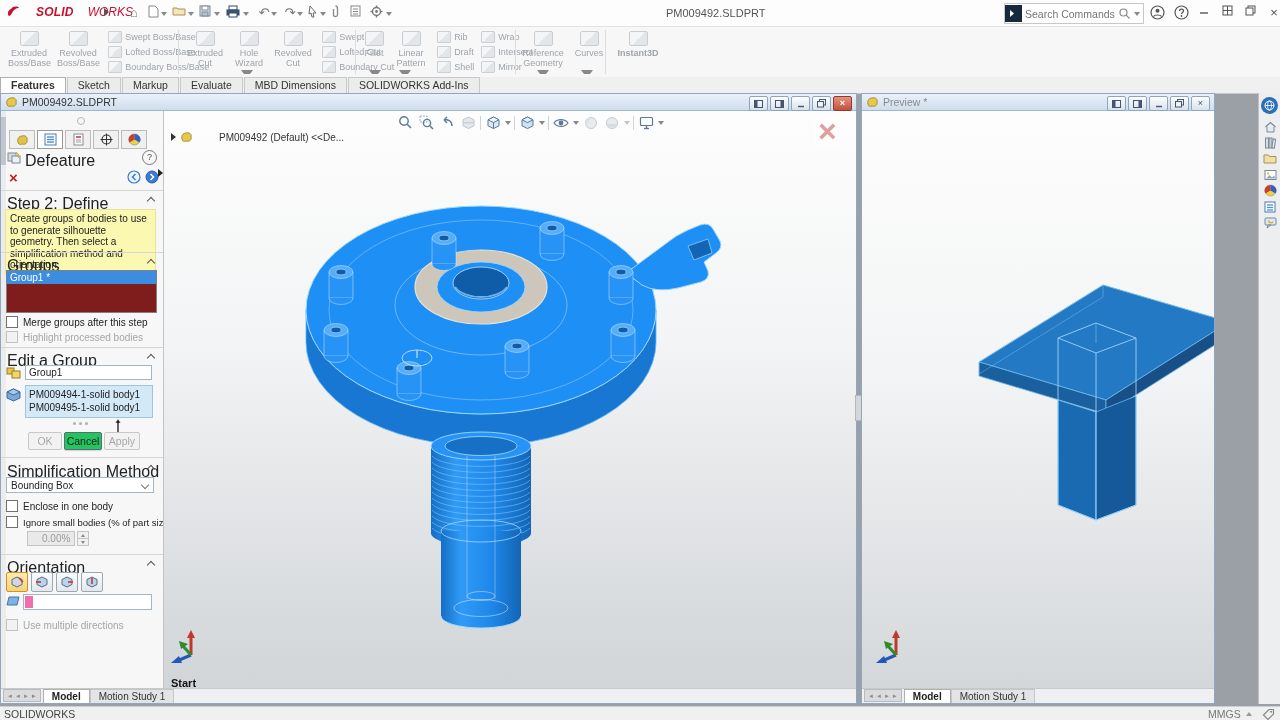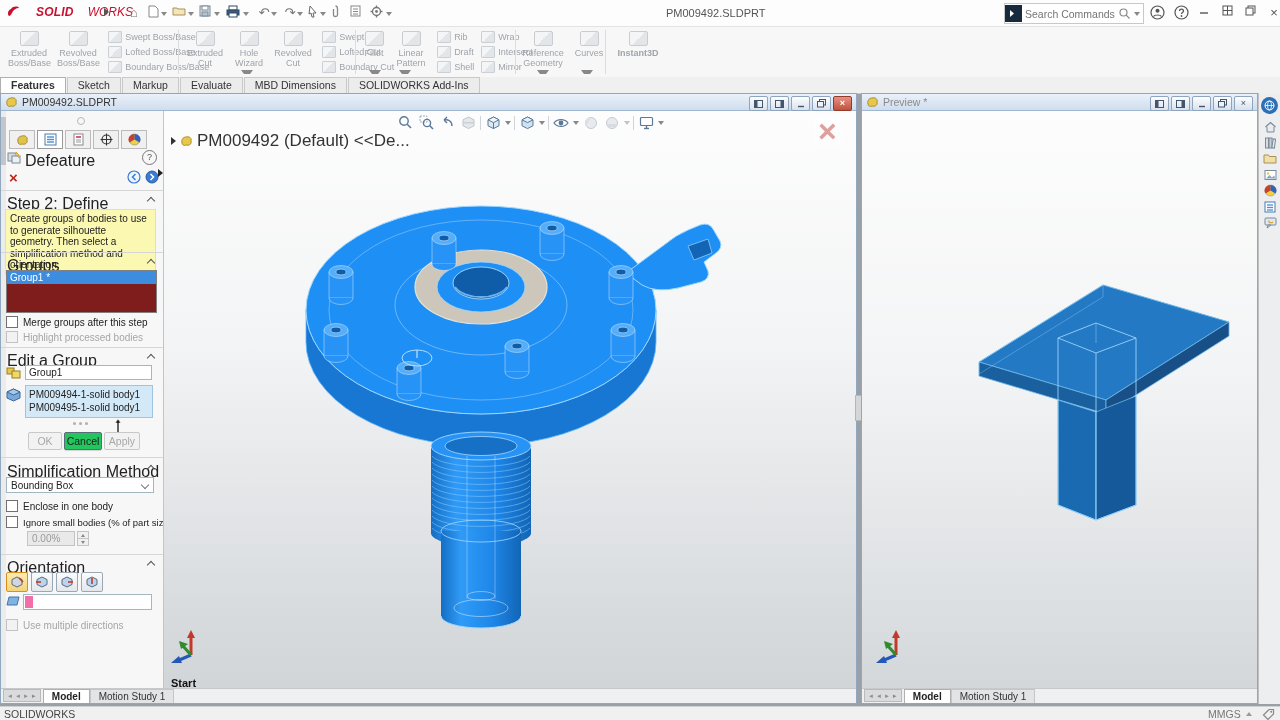--- a/index.html
+++ b/index.html
@@ -83,21 +83,21 @@
   .btn.en{border:1px solid #5a6b7a;background:#22c55e;color:#222;box-shadow:0 1px 1px rgba(0,0,0,.15);}
   .obtn{width:20px;height:18px;border:1px solid #9aa8b6;background:linear-gradient(#fbfbfb,#e4e8ec);border-radius:2px;display:flex;align-items:center;justify-content:center;}
   .obtn.sel{background:linear-gradient(#fcecb0,#f4d47a);border-color:#d89020;}
 
   
   #viewport{left:163px;top:0;right:0;bottom:0;background:linear-gradient(180deg,#fdfdfd 0%,#f3f4f5 40%,#d9dcdf 85%,#d1d5d8 100%);}
   #pviewport{left:0;top:0;right:0;bottom:0;background:linear-gradient(180deg,#fdfdfd 0%,#f3f4f5 45%,#dadde0 90%,#d3d7da 100%);}
   .hudic{width:18px;height:17px;display:flex;align-items:center;justify-content:center;}
   .ghostx{font-size:32px;font-weight:bold;color:rgba(193,86,80,.55);background:rgba(255,255,255,.35);border-radius:4px;line-height:30px;padding:0 4px;}
   .ghostx::before{content:"\00d7";}
-  .crumbtxt{font-size:17px;color:#333;}
+  .crumbtxt{font-size:10px;color:#333;margin-left:22px;}
   .startlbl{font-size:11px;font-weight:bold;color:#111;}
 
   
   #taskpane{left:1258px;top:93px;width:22px;height:611px;background:#eceef0;border-left:1px solid #c0c0c0;box-sizing:border-box;}
   .tpic{left:3px;width:16px;height:15px;display:flex;align-items:center;justify-content:center;}
 
   
   #statusbar{left:0;top:706px;width:1280px;height:14px;background:#f0f0f0;border-top:1px solid #d0d0d0;box-sizing:border-box;}
 </style>
 </head>
@@ -489,21 +489,21 @@
         <div class="chevdn" style="position:absolute;right:5px;top:4px;border-color:#777;"></div>
       </div>
       <div class="abs" style="left:5px;top:389px;display:flex;align-items:center;">
         <div class="cb"></div>
         <span class="cblbl">Enclose in one body</span>
       </div>
       <div class="abs" style="left:5px;top:405px;display:flex;align-items:center;">
         <div class="cb"></div>
         <span class="cblbl" style="font-size:9.5px;">Ignore small bodies (% of part size)</span>
       </div>
-      <div class="abs" style="left:26px;top:420px;width:48px;height:15px;background:#e9e9e9;border:1px solid #c4c4c4;box-sizing:border-box;font-size:10px;color:#9a9a9a;line-height:13px;padding-left:4px;">0.00%</div>
+      <div class="abs" style="left:26px;top:420px;width:48px;height:15px;background:#e9e9e9;border:1px solid #c4c4c4;box-sizing:border-box;font-size:10px;color:#9a9a9a;line-height:13px;padding-left:14px;">0.00%</div>
       <div class="abs" style="left:76px;top:420px;width:12px;height:15px;border:1px solid #c4c4c4;background:#f0f0f0;box-sizing:border-box;">
         <div style="height:6px;border-bottom:1px solid #c4c4c4;display:flex;align-items:center;justify-content:center;">
             <div style="width:0;height:0;border-left:2.5px solid transparent;border-right:2.5px solid transparent;border-bottom:3px solid #888;"></div>
           </div>
         <div style="height:6px;display:flex;align-items:center;justify-content:center;">
             <div style="width:0;height:0;border-left:2.5px solid transparent;border-right:2.5px solid transparent;border-top:3px solid #888;"></div>
           </div>
       </div>
 
       <div class="abs sepline" style="top:443px;"></div>
@@ -766,21 +766,21 @@
         <span>►</span>
         <span>►</span>
       </div>
     <div class="mtab active">Model</div>
     <div class="mtab idle">Motion Study 1</div>
   </div>
 </div>
 
 <div class="abs" style="left:855px;top:395px;width:7px;height:26px;background:#d4d6d8;border:1px solid #b4b6b8;box-sizing:border-box;"></div>
 
-<div class="abs cwin" style="left:861px;width:397px;">
+<div class="abs cwin" style="left:861px;width:354px;">
   <div class="abs wtitle">
     <svg width="13" height="12" viewBox="0 0 13 12">
         <path d="M2,8 C1,5 3,2 6,2 C9,1 12,3 11,6 C12,9 9,11 6,10 C4,11 2,10 2,8 Z" fill="#e8c84a" stroke="#9a7d20" stroke-width=".8"></path>
       </svg>
     <span class="txt" style="color:#8a8a8a;">Preview *</span>
   </div>
   <div class="abs wctrl" style="right:4px;">
     <div class="wbtn">
         <svg width="9" height="8" viewBox="0 0 9 8">
           <rect x="0.5" y="0.5" width="8" height="7" fill="none" stroke="#44566e"></rect>

